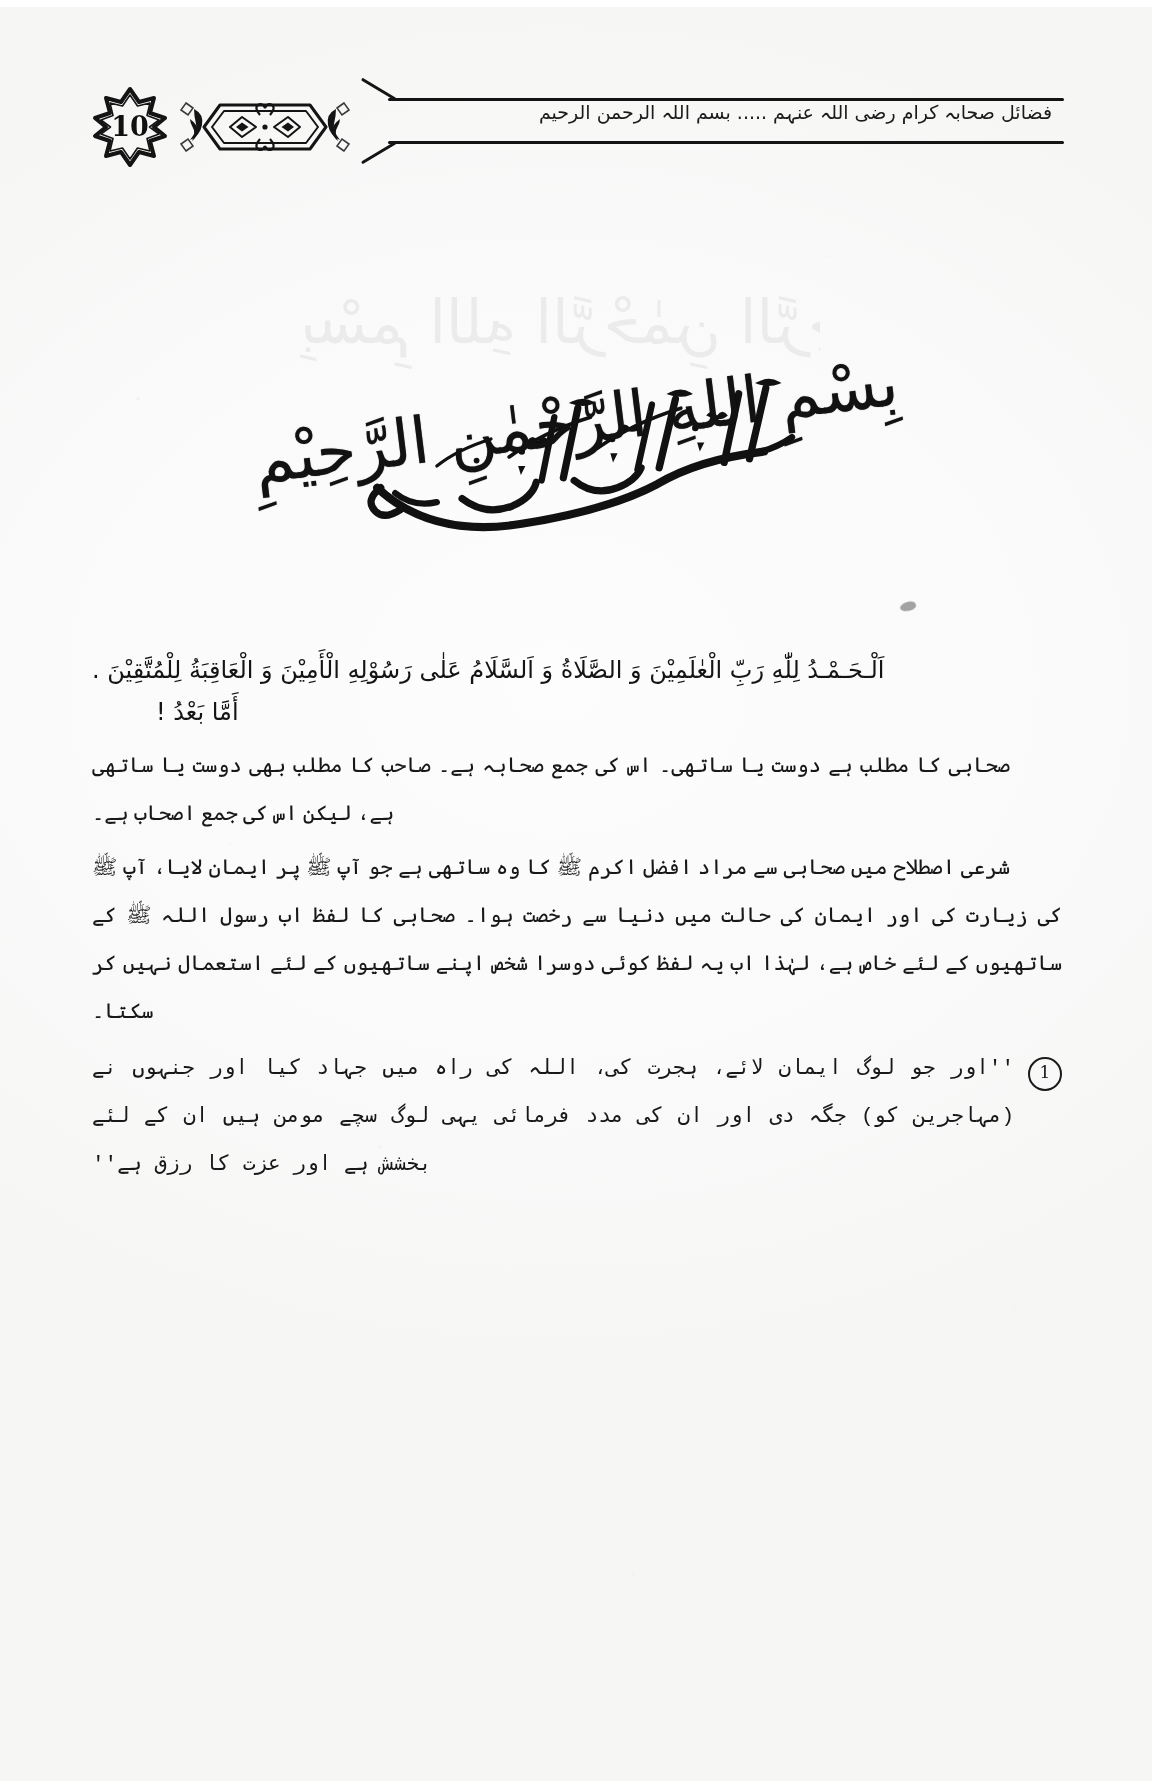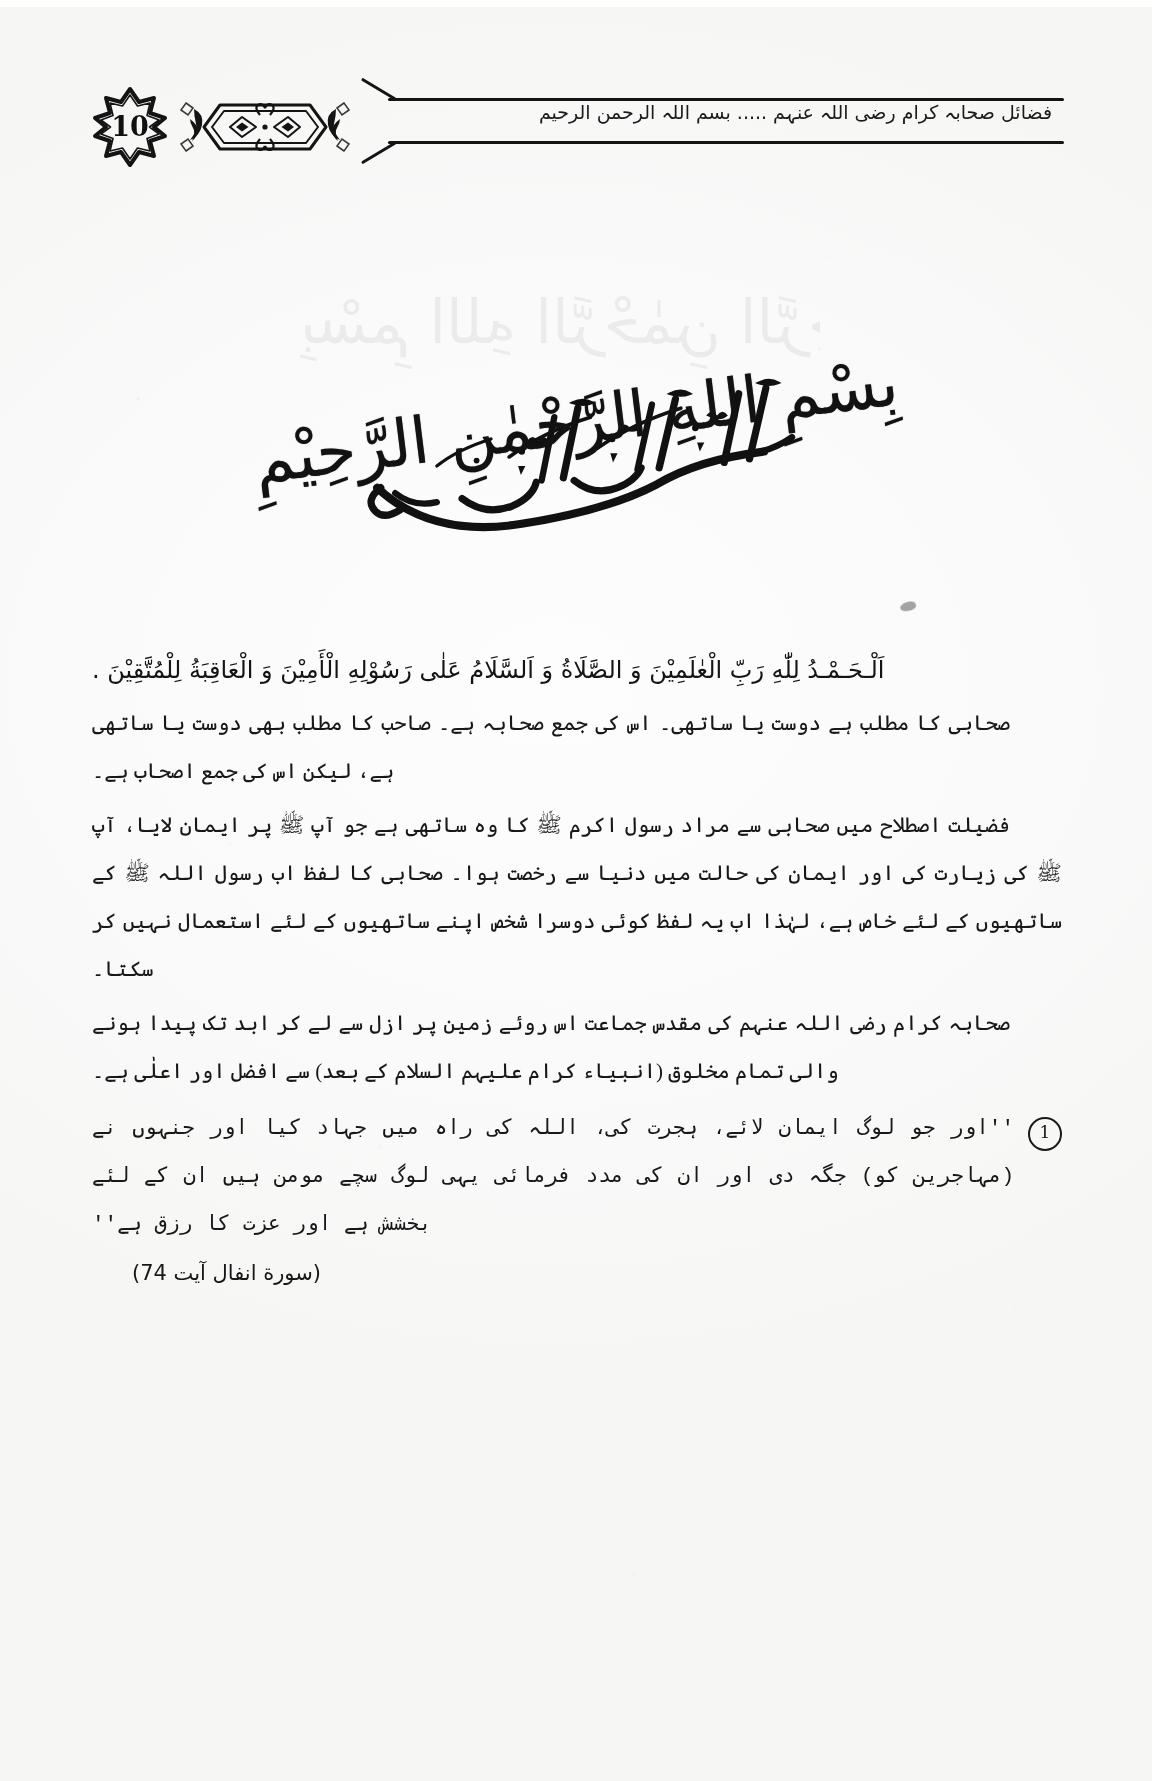--- a/index.html
+++ b/index.html
@@ -351,26 +351,25 @@
       </g>
     </svg>
     <div class="bismillah-text">بِسْمِ اللهِ الرَّحْمٰنِ الرَّحِيْمِ</div>
   </div>
 
   <div class="speck"></div>
 
   <div class="body-col">
 
     <div class="arabic-line">اَلْـحَـمْـدُ لِلّٰهِ رَبِّ الْعٰلَمِيْنَ وَ الصَّلَاةُ وَ اَلسَّلَامُ عَلٰى رَسُوْلِهِ الْأَمِيْنَ وَ الْعَاقِبَةُ لِلْمُتَّقِيْنَ .</div>
+    <div class="arabic-line second">أَمَّا بَعْدُ !</div>
 
     <p class="para">صحابی کا مطلب ہے دوست یا ساتھی۔ اس کی جمع صحابہ ہے۔ صاحب کا مطلب بھی دوست یا ساتھی ہے، لیکن اس کی جمع اصحاب ہے۔</p>
-    <p class="para">فضیلت اصطلاح میں صحابی سے مراد رسول اکرم ﷺ کا وہ ساتھی ہے جو آپ ﷺ پر ایمان لایا، آپ ﷺ کی زیارت کی اور ایمان کی حالت میں دنیا سے رخصت ہوا۔ صحابی کا لفظ اب رسول اللہ ﷺ کے ساتھیوں کے لئے خاص ہے، لہٰذا اب یہ لفظ کوئی دوسرا شخص اپنے ساتھیوں کے لئے استعمال نہیں کر سکتا۔</p>
-    <p class="para">صحابہ کرام رضی اللہ عنہم کی مقدس جماعت اس روئے زمین پر ازل سے لے کر ابد تک پیدا ہونے والی تمام مخلوق (انبیاء کرام علیہم السلام کے بعد) سے افضل اور اعلٰی ہے۔</p>
+    <p class="para">شرعی اصطلاح میں صحابی سے مراد افضل اکرم ﷺ کا وہ ساتھی ہے جو آپ ﷺ پر ایمان لایا، آپ ﷺ کی زیارت کی اور ایمان کی حالت میں دنیا سے رخصت ہوا۔ صحابی کا لفظ اب رسول اللہ ﷺ کے ساتھیوں کے لئے خاص ہے، لہٰذا اب یہ لفظ کوئی دوسرا شخص اپنے ساتھیوں کے لئے استعمال نہیں کر سکتا۔</p>
 
     <div class="quote-item">
       <div class="quote-marker">1</div>
       <div class="quote-body">''اور جو لوگ ایمان لائے، ہجرت کی، اللہ کی راہ میں جہاد کیا اور جنہوں نے (مہاجرین کو) جگہ دی اور ان کی مدد فرمائی یہی لوگ سچے مومن ہیں ان کے لئے بخشش ہے اور عزت کا رزق ہے''</div>
     </div>
-    <div class="quote-ref">(سورة انفال آیت 74)</div>
 
   </div>
 
 </div>
 
 </body></html>

